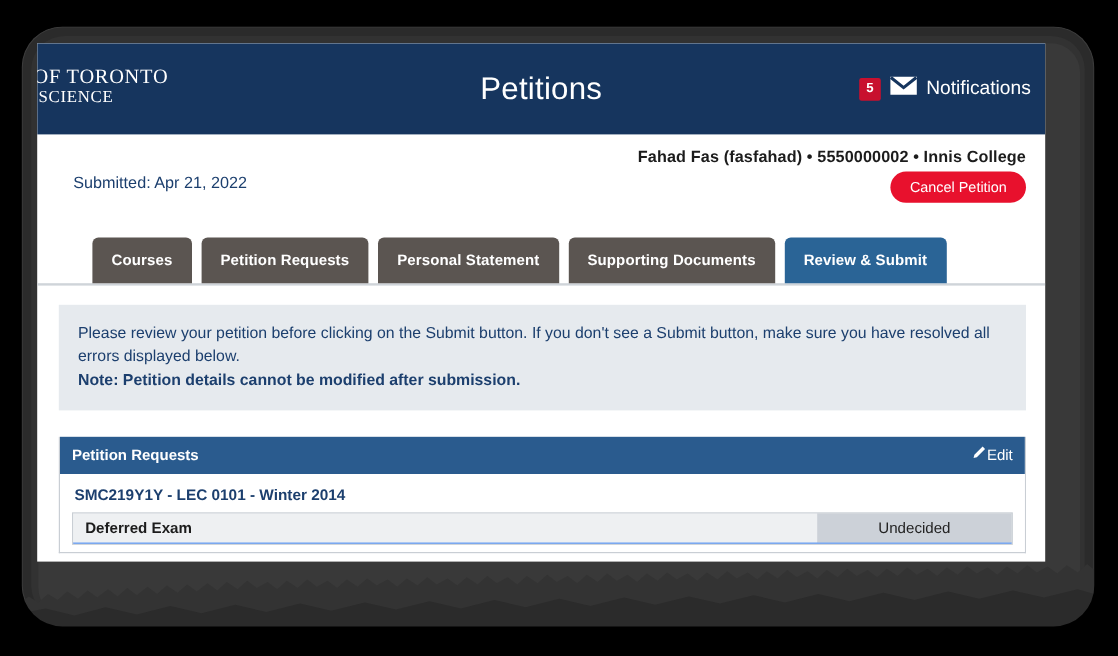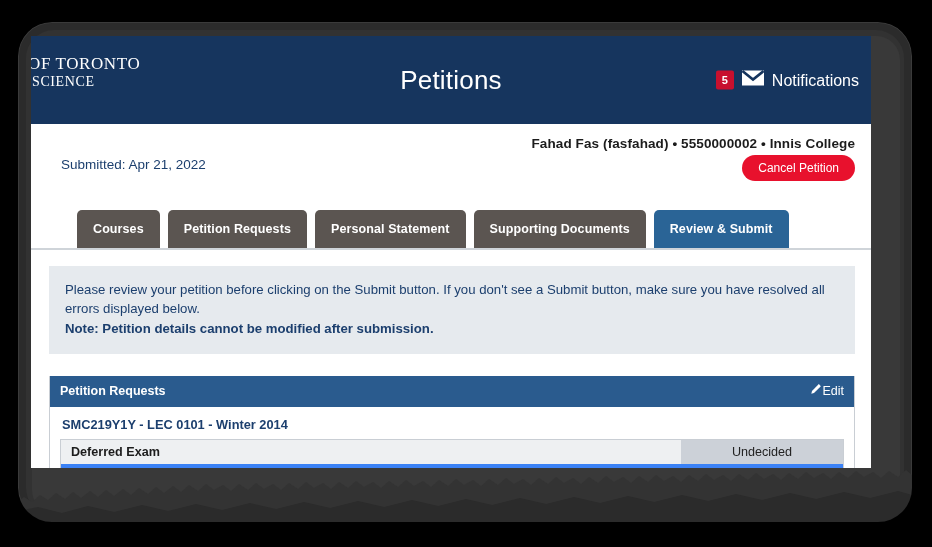--- a/index.html
+++ b/index.html
@@ -50,21 +50,21 @@
     left: 31px; top: 36px;
     width: 840px;
     height: 432px;
     background: #ffffff;
     overflow: hidden;
   }
 
   
   .topbar {
     position: relative;
-    height: 88px;
+    height: 76px;
     background: #16355e;
     display: flex;
     align-items: center;
   }
   .logo-block {
     position: absolute;
     left: -3px;
     top: 18px;
     color: #ffffff;
     font-family: "Liberation Serif", serif;
@@ -242,21 +242,21 @@
     color: #1c3f6e;
     margin: 2px 0 7px 2px;
   }
   .req-table {
     border: 1px solid #c9ced4;
     background: #eef0f2;
   }
   .req-row-top {
     display: flex;
     align-items: stretch;
-    border-bottom: 7px solid #3b82f6;
+    border-bottom: 1px solid #3b82f6;
   }
   .req-name {
     flex: 1;
     font-size: 12.6px;
     font-weight: 700;
     color: #1c1c1c;
     padding: 5px 8px 5px 10px;
     background: #eef0f2;
   }
   .req-status {

